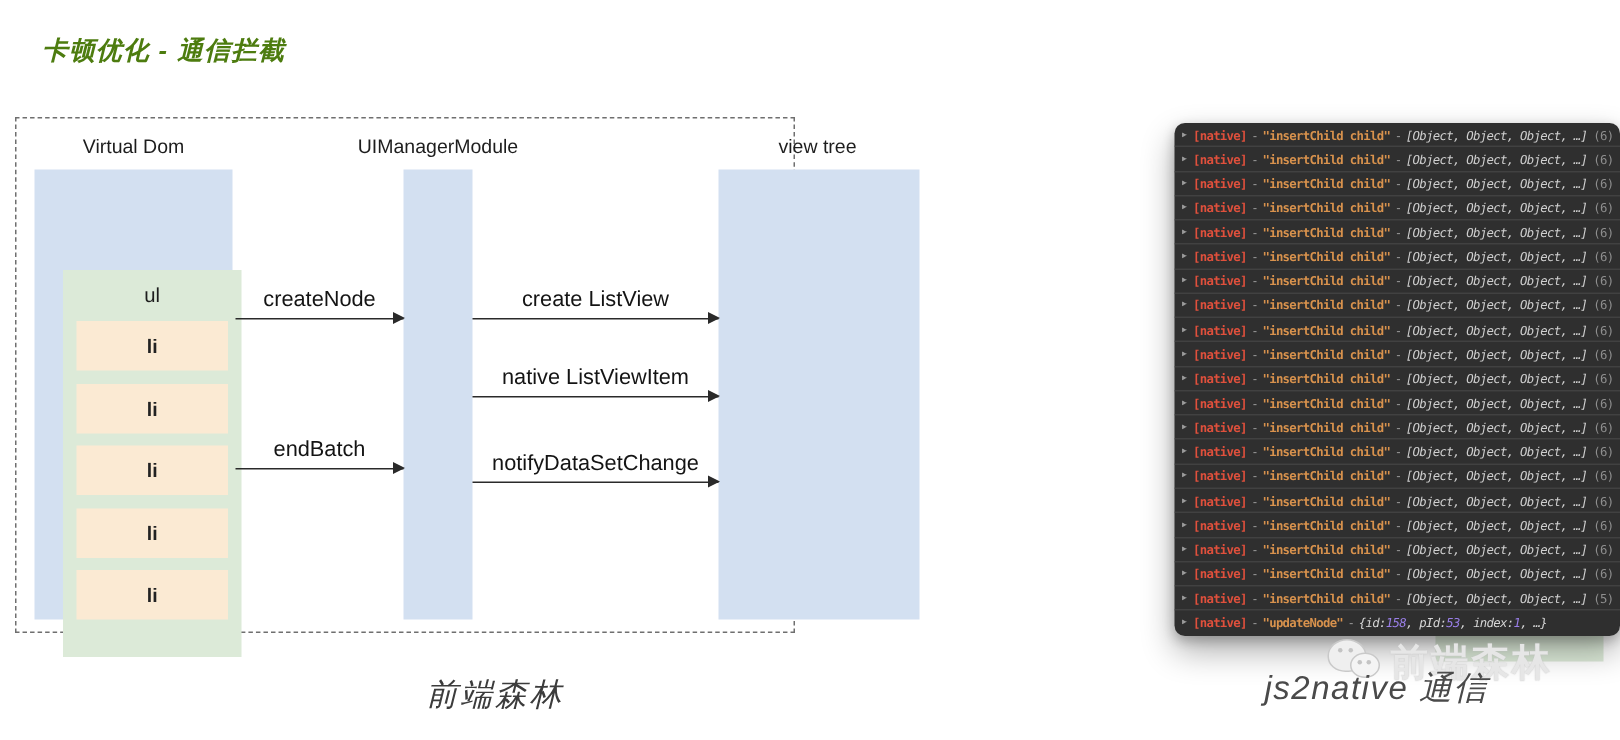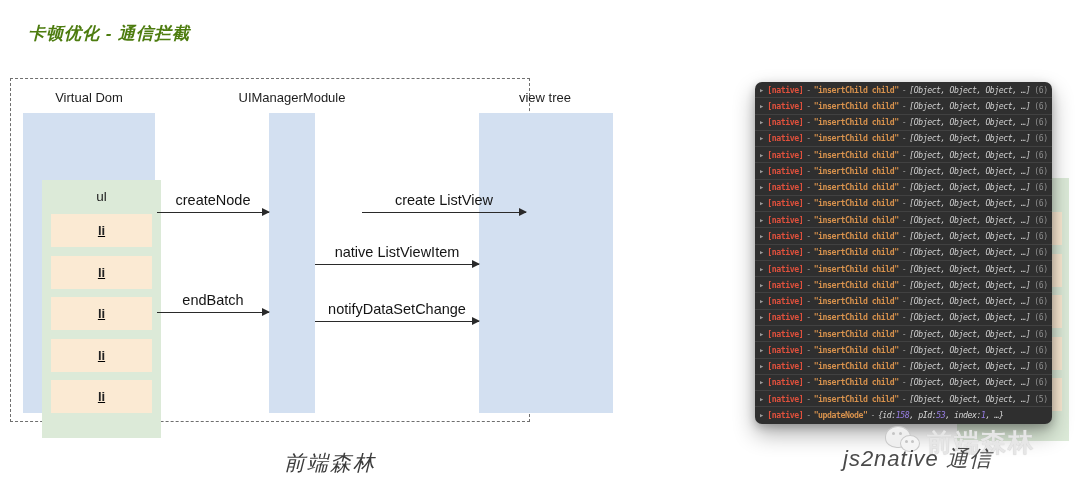--- a/index.html
+++ b/index.html
@@ -19,36 +19,36 @@
   .lbl-3{left:466px;width:136px;}
   .bluecol{position:absolute;top:34px;height:300px;}
   .bc-1{left:12px;width:132px;}
   .bc-2{left:258px;width:46px;}
   .bc-3{left:468px;width:134px;}
   .greenbox{position:absolute;box-sizing:border-box;}
   .gb-left{left:19px;top:67px;width:119px;height:258px;}
   .gb-right{left:478px;top:65px;width:112px;height:263px;}
   .tree-root{height:34px;line-height:34px;text-align:center;font-size:13.5px;color:#1d1d1d;}
   .tree-items{display:flex;flex-direction:column;row-gap:8.5px;}
-  .gb-left .tree-items{padding:0 9px;text-decoration:underline;}
+  .gb-left .tree-items{padding:0 9px;}
   .gb-right .tree-items{padding:0 7px;}
   .tree-node{height:33px;line-height:33px;text-align:center;font-size:13px;
              font-weight:bold;color:#222;}
 
   
   .arrow{position:absolute;}
   .arrow-label{height:19px;line-height:19px;text-align:center;font-size:14.5px;
                color:#141414;white-space:nowrap;}
   .arrow-line{position:relative;height:0;border-top:1.6px solid #2a2a2a;margin-top:2px;}
   .arrow-line::after{content:"";position:absolute;right:-1px;top:-5.3px;width:0;height:0;
                      border-left:8px solid #2a2a2a;border-top:4.5px solid transparent;
                      border-bottom:4.5px solid transparent;}
   .ar-1{left:146px;top:112px;width:112px;}
   .ar-2{left:146px;top:212px;width:112px;}
-  .ar-3{left:304px;top:112px;width:164px;padding-left:47px;}
+  .ar-3{left:304px;top:112px;width:164px;}
   .ar-4{left:304px;top:164px;width:164px;}
   .ar-5{left:304px;top:221px;width:164px;}
 
   .caption-left{position:absolute;left:235px;top:449px;width:190px;text-align:center;
                 font-size:21px;font-style:italic;color:#3c3c3c;letter-spacing:2px;}
 
   
   .console{position:absolute;left:755px;top:82px;width:297px;height:342px;
            border-radius:7px;overflow:hidden;
            box-shadow:0 10px 22px rgba(0,0,0,.32),0 3px 8px rgba(0,0,0,.22);
@@ -137,21 +137,21 @@
       <div class="arrow-line"></div>
     </div>
     <div class="arrow ar-5">
       <div class="arrow-label">notifyDataSetChange</div>
       <div class="arrow-line"></div>
     </div>
   </div>
 
   <div class="caption-left">前端森林</div>
 
-  <div class="console" style="background: rgb(47, 47, 47);">
+  <div class="console" style="background: rgb(47, 47, 47); margin-left: 28px;">
       <div class="crow">
         <span class="tok-tri">▶</span>
         <span class="tok-tag" style="color: rgb(224, 80, 60);">[native]</span>
         <span class="tok-sep">-</span>
         <span class="tok-str" style="color: rgb(216, 146, 77);">"insertChild child"</span>
         <span class="tok-sep">-</span>
         <span class="tok-obj" style="color: rgb(207, 207, 207);">[Object, Object, Object, …]</span>
         <span class="tok-count" style="color: rgb(143, 143, 143);">(6)</span>
       </div>
       <div class="crow">

